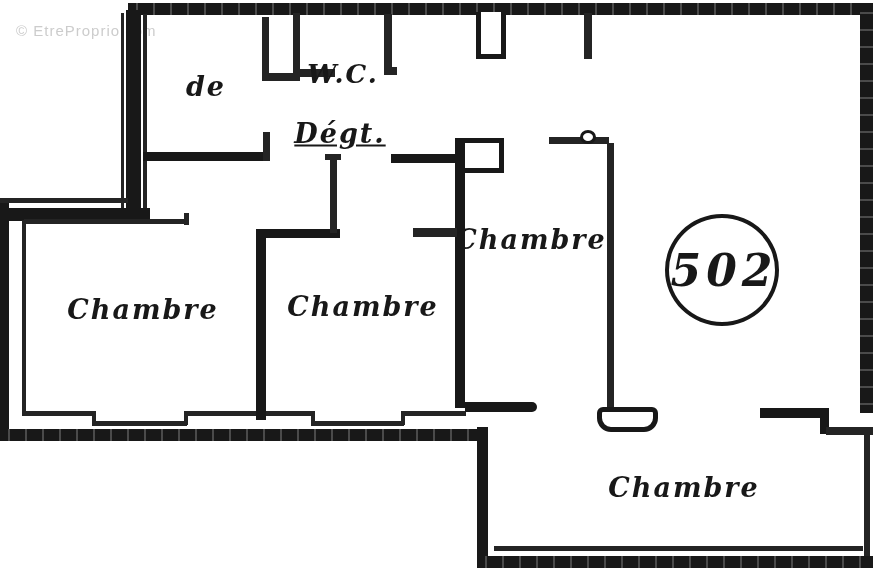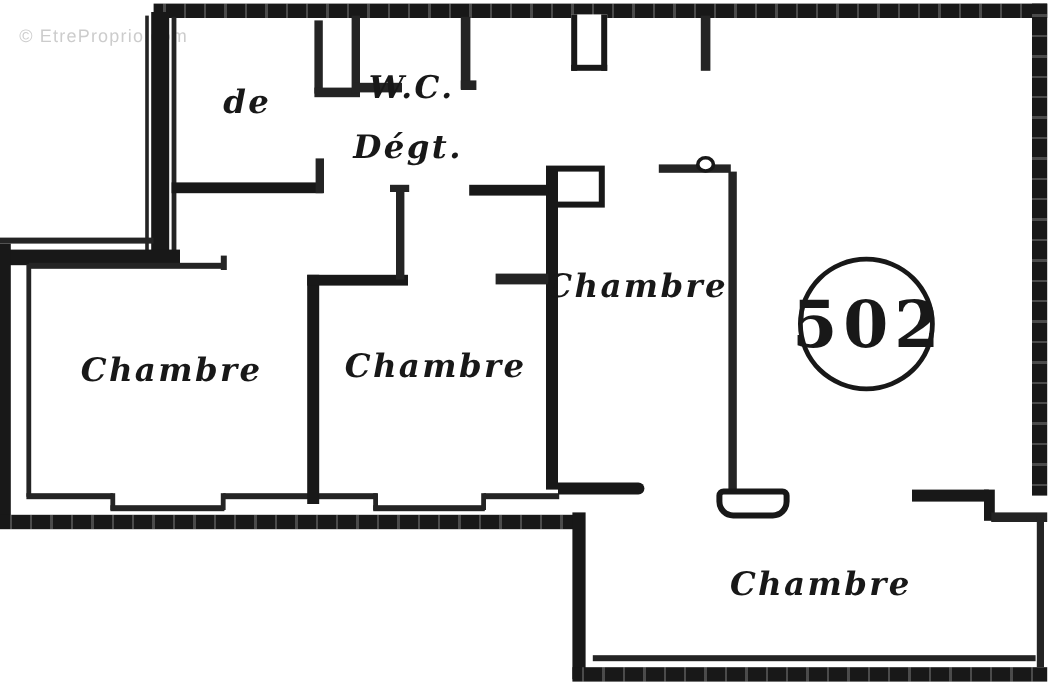--- a/index.html
+++ b/index.html
@@ -25,21 +25,21 @@
     color:var(--ink);white-space:nowrap;
   }
   .label-small{font-size:26px;}
   .label-stack{display:flex;flex-direction:column;align-items:center;line-height:41px;}
   .unit-circle{
     position:absolute;left:665px;top:214px;width:114px;height:112px;
     border:4px solid var(--ink);border-radius:50%;box-sizing:border-box;
     display:flex;align-items:center;justify-content:center;background:var(--paper);
   }
   .unit-number{
-    font-weight:700;font-size:54px;letter-spacing:5px;
+    font-style:italic;font-weight:700;font-size:44px;letter-spacing:5px;
     color:var(--ink);padding-left:4px;
   }
   .watermark{
     position:absolute;left:16px;top:22px;
     font-family:"Liberation Sans",sans-serif;font-size:15px;letter-spacing:1px;
     color:var(--wm);opacity:.85;
   }
   .hinge{position:absolute;background:var(--paper);border:3px solid var(--ink);border-radius:50%;box-sizing:border-box;}
 </style>
 </head>
@@ -104,21 +104,21 @@
   <div class="outline" style="left:597px;top:407px;width:61px;height:25px;border-radius:6px 6px 14px 14px;"></div>
   <div class="w" style="left:477px;top:427px;width:11px;height:139px;"></div>
   <div class="w thin" style="left:494px;top:546px;width:369px;height:5px;"></div>
   <div class="w rough-h" style="left:477px;top:556px;width:396px;height:12px;"></div>
   <div class="w thin" style="left:864px;top:430px;width:6px;height:126px;"></div>
 
   <div class="label label-stack" style="left:206px;top:86px;">
     <span>de</span>
   </div>
   <div class="label label-small" style="left:343px;top:46px;margin-top:28px;">W.C.</div>
-  <div class="label" style="left:340px;top:123px;">Dégt.</div>
+  <div class="label" style="left:340px;top:133px;text-decoration:underline;">Dégt.</div>
   <div class="label" style="left:531px;top:239px;">Chambre</div>
   <div class="label" style="left:143px;top:309px;">Chambre</div>
   <div class="label" style="left:363px;top:306px;">Chambre</div>
   <div class="label" style="left:684px;top:487px;">Chambre</div>
 
   <div class="unit-circle">
     <span class="unit-number">502</span>
   </div>
 
 </div>

